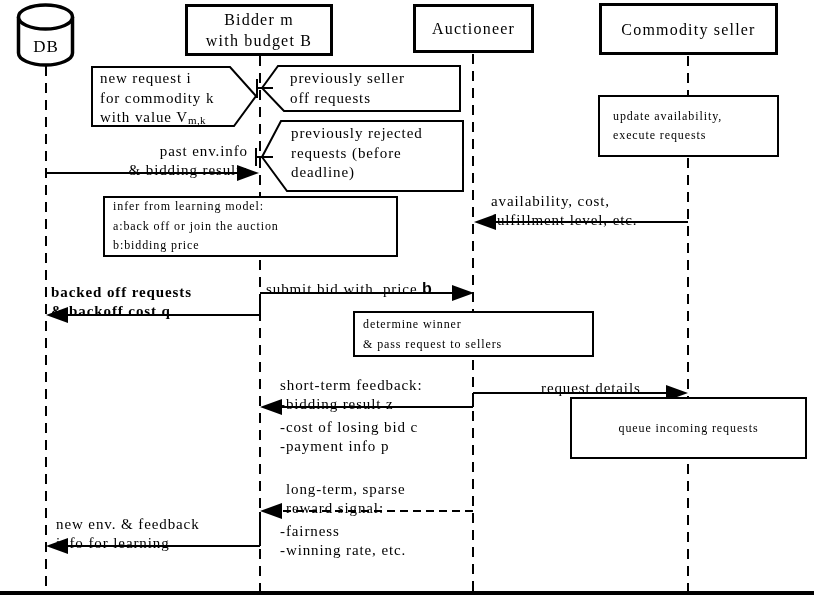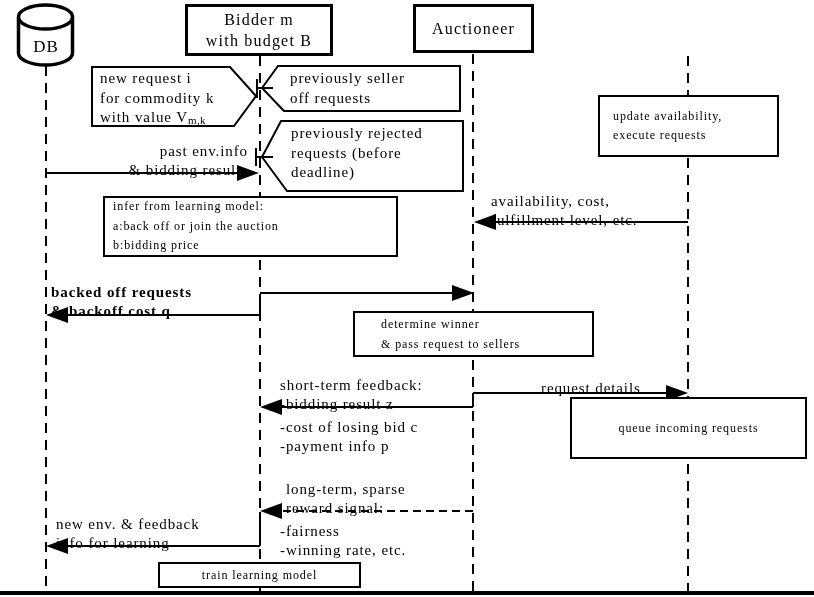--- a/index.html
+++ b/index.html
@@ -83,44 +83,47 @@
   </svg>
 
   <div class="lbl" style="left:20px;top:29px;width:52px;font-size:17px;text-align:center;">DB</div>
   <div class="box head" style="left:185px;top:4px;width:148px;height:52px;">
     <span>Bidder m
 with budget B</span>
   </div>
   <div class="box head" style="left:413px;top:4px;width:121px;height:49px;">
     <span>Auctioneer</span>
   </div>
+  <div class="box head" style="left:599px;top:3px;width:179px;height:52px;">
+    <span>Commodity seller</span>
+  </div>
 
   <div class="note-text" style="left:100px;top:69px;"><span>new request i
 for commodity k
 with value V</span><span class="sub">m,k</span></div>
   <div class="note-text" style="left:290px;top:69px;">previously seller
 off requests</div>
   <div class="note-text" style="left:291px;top:124px;">previously rejected
 requests (before
 deadline)</div>
 
   <div class="box" style="left:598px;top:95px;width:181px;height:62px;padding-left:13px;">update availability,
 execute requests</div>
   <div class="box" style="left:103px;top:196px;width:295px;height:61px;padding-left:8px;line-height:19.5px;">infer from learning model:
 a:back off or join the auction
 b:bidding price</div>
-  <div class="box" style="left:353px;top:311px;width:241px;height:46px;padding-left:26px;line-height:20px;">determine winner
+  <div class="box" style="left:353px;top:311px;width:241px;height:46px;padding-left:8px;line-height:20px;">determine winner
 &amp; pass request to sellers</div>
   <div class="box center" style="left:570px;top:397px;width:237px;height:62px;align-items:center;">queue incoming requests</div>
-  <div class="box center" style="left:158px;top:562px;width:203px;height:26px;align-items:center;">train learning model</div>
 
   <div class="lbl right" style="left:90px;top:134px;width:158px;">past env.info
 &amp; bidding results</div>
   <div class="lbl" style="left:491px;top:184px;">availability, cost,
 fulfillment level, etc.</div>
+  <div class="lbl" style="left:266px;top:271px;"><span class="keep-sp">submit bid with  price </span><span class="em-b">b</span></div>
   <div class="lbl" style="left:51px;top:275px;font-weight:bold;">backed off requests
 &amp; backoff cost q</div>
   <div class="lbl" style="left:280px;top:368px;">short-term feedback:
 -bidding result z</div>
   <div class="lbl" style="left:280px;top:410px;">-cost of losing bid c
 -payment info p</div>
   <div class="lbl" style="left:541px;top:371px;">request details</div>
   <div class="lbl" style="left:286px;top:472px;">long-term, sparse
 reward signal:</div>
   <div class="lbl" style="left:280px;top:514px;">-fairness

